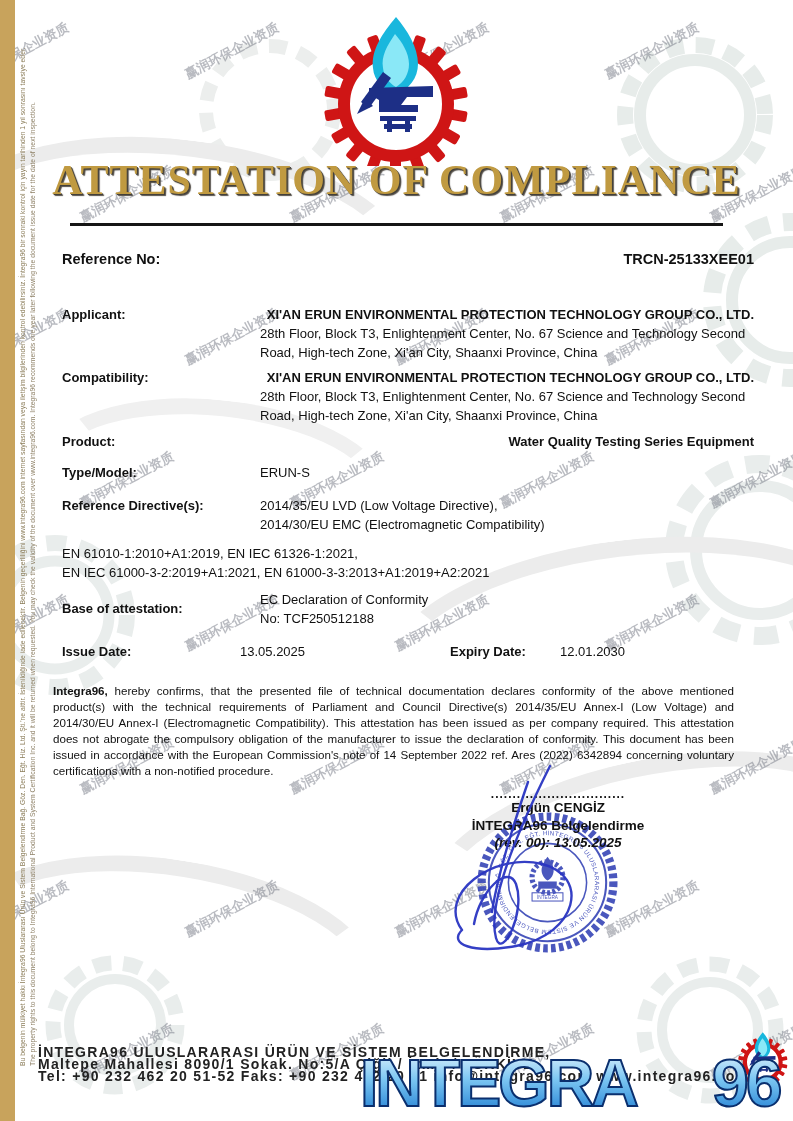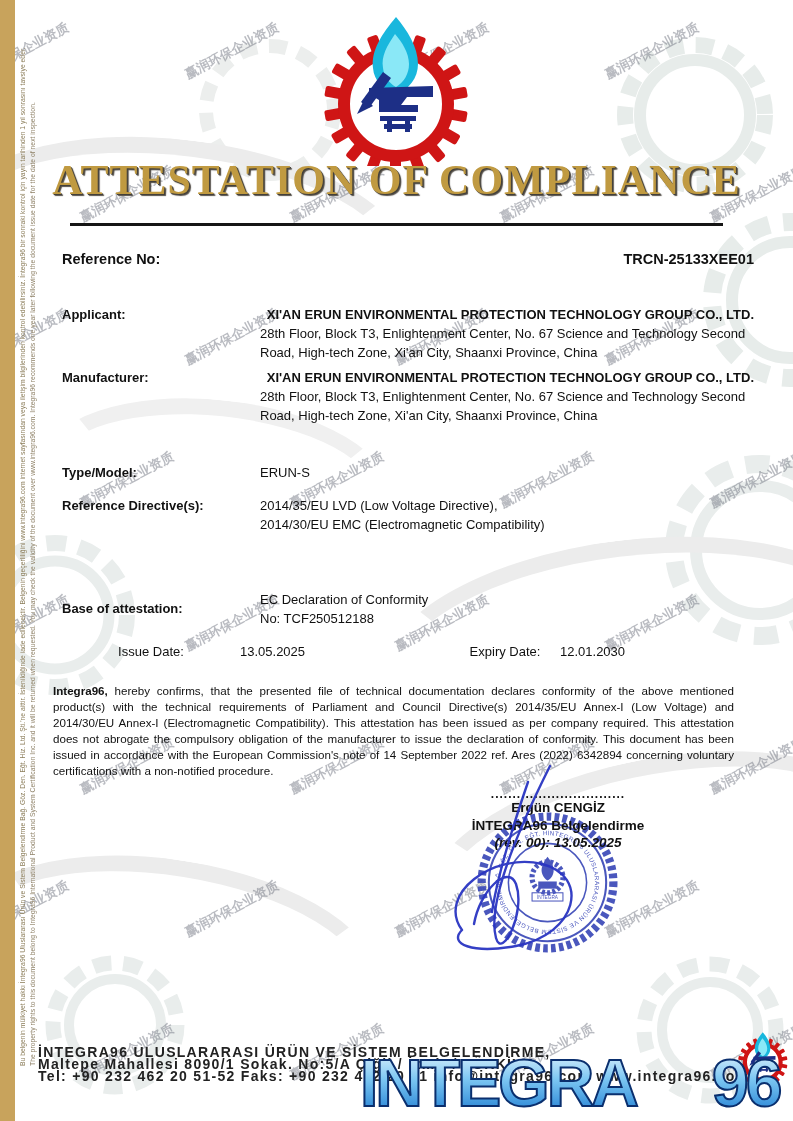--- a/index.html
+++ b/index.html
@@ -37,21 +37,21 @@
 
   .divider { position:absolute; top:223px; left:70px; width:653px; height:3px; background:#151515; }
 
   .row { position:absolute; left:62px; width:692px; display:flex; font-size:13px; line-height:19px;gap:20px; }
   .row .lbl { width:178px; flex:none; font-weight:bold; }
   .row .val { width:514px; }
   .b { font-weight:bold;text-align:right; }
   .big { font-size:14.5px; }
 
   .dates { position:absolute; left:62px; top:644px; width:692px; display:flex; font-size:13px; }
-  .dates .lbl { font-weight:normal;text-align:center; }
+  .dates .lbl { font-weight:bold; }
 
   .statement { position:absolute; left:53px; top:683px; width:681px;
     font-size:11.6px; line-height:16px; text-align:justify; }
 
   .sigblock { position:absolute; left:448px; top:789px; width:220px; text-align:center;
     font-size:13.5px; font-weight:bold; line-height:17.5px; z-index:3; }
   .sig-dots { letter-spacing:1px; font-size:12px; line-height:10px; }
   .sig-rev { font-style:italic; }
 
   .stamp { position:absolute; left:460px; top:795px; width:175px; height:175px; opacity:.92; z-index:2; }
@@ -195,42 +195,50 @@
 
     <div class="row" style="top:305px">
       <div class="lbl">Applicant:</div>
       <div class="val">
         <div class="b">XI'AN ERUN ENVIRONMENTAL PROTECTION TECHNOLOGY GROUP CO., LTD.</div>
         <div>28th Floor, Block T3, Enlightenment Center, No. 67 Science and Technology Second Road, High-tech Zone, Xi'an City, Shaanxi Province, China</div>
       </div>
     </div>
 
     <div class="row" style="top:368px">
-      <div class="lbl">Manufacturer:</div>
+      <div class="lbl">Compatibility:</div>
       <div class="val">
         <div class="b">XI'AN ERUN ENVIRONMENTAL PROTECTION TECHNOLOGY GROUP CO., LTD.</div>
         <div>28th Floor, Block T3, Enlightenment Center, No. 67 Science and Technology Second Road, High-tech Zone, Xi'an City, Shaanxi Province, China</div>
       </div>
     </div>
 
+    <div class="row" style="top:432px">
+      <div class="lbl">Product:</div>
+      <div class="val b">Water Quality Testing Series Equipment</div>
+    </div>
 
     <div class="row" style="top:463px">
       <div class="lbl">Type/Model:</div>
       <div class="val">ERUN-S</div>
     </div>
 
     <div class="row" style="top:496px">
       <div class="lbl">Reference Directive(s):</div>
       <div class="val">
         <div>2014/35/EU LVD (Low Voltage Directive),</div>
         <div>2014/30/EU EMC (Electromagnetic Compatibility)</div>
       </div>
     </div>
 
     <div class="row" style="top:544px">
+      <div class="val">
+        <div>EN 61010-1:2010+A1:2019, EN IEC 61326-1:2021,</div>
+        <div>EN IEC 61000-3-2:2019+A1:2021, EN 61000-3-3:2013+A1:2019+A2:2021</div>
+      </div>
     </div>
 
     <div class="row" style="top:590px">
       <div class="lbl" style="padding-top:9px">Base of attestation:</div>
       <div class="val">
         <div>EC Declaration of Conformity</div>
         <div>No: TCF250512188</div>
       </div>
     </div>
 

